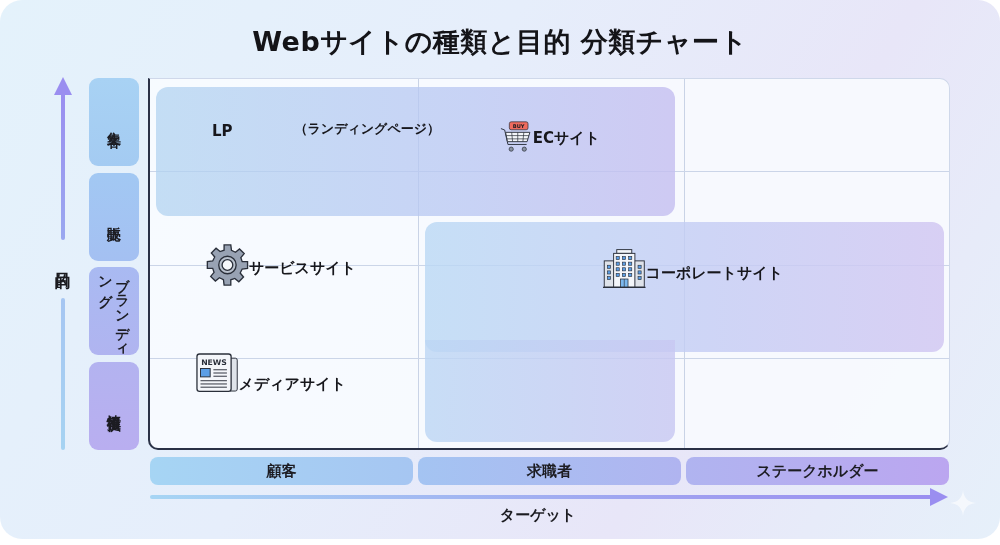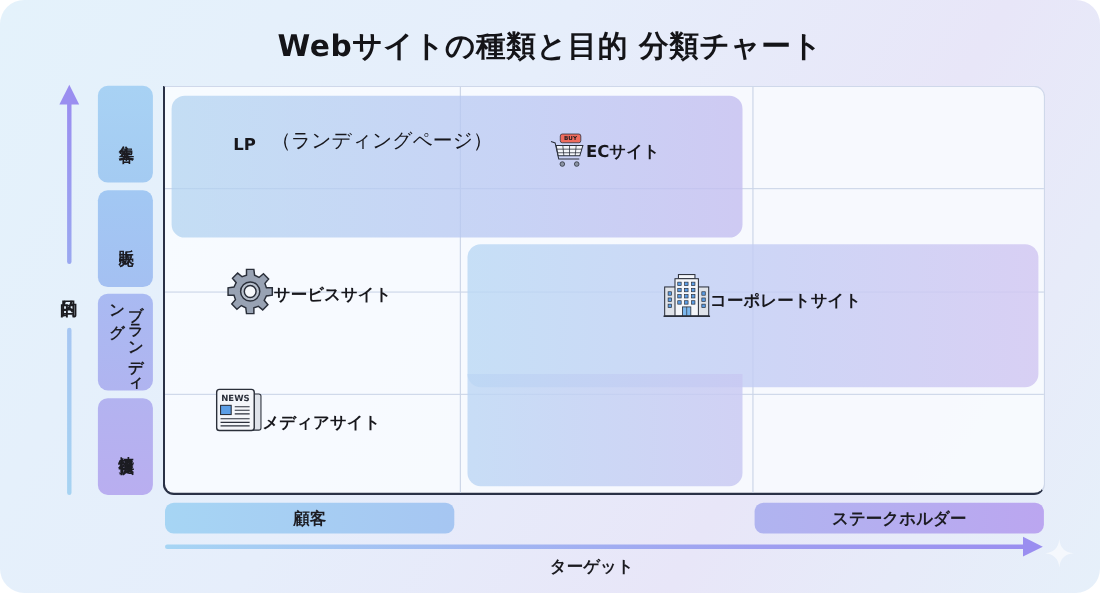--- a/index.html
+++ b/index.html
@@ -55,21 +55,21 @@
     left: 425px; top: 222px; width: 519px; height: 130px;
     background: linear-gradient(90deg, rgba(186,216,244,0.8) 0%, rgba(196,204,244,0.8) 55%, rgba(210,200,242,0.85) 100%);
   }
   .band-recruit {
     left: 425px; top: 340px; width: 250px; height: 102px; border-radius: 0 0 12px 12px;
     background: linear-gradient(90deg, rgba(188,214,244,0.8) 0%, rgba(200,200,242,0.82) 100%);
   }
 
   .item { position: absolute; display: flex; flex-direction: row; align-items: center; text-align: center; }
   .item .lbl { font-size: 15px; font-weight: bold; color: #17171c; line-height: 19px; white-space: nowrap; }
-  .item .sub { font-size: 18px; font-weight: normal; color: #17171c; line-height: 18px; white-space: nowrap; }
+  .item .sub { font-size: 13px; font-weight: bold; color: #17171c; line-height: 18px; white-space: nowrap; margin-left: 48px; }
   .item svg { display: block; }
 
   
   .col-label {
     position: absolute; top: 457px; height: 28px; border-radius: 8px;
     display: flex; align-items: center; justify-content: center;
     font-size: 15px; font-weight: bold; color: #1c1c22;
   }
   .cl0 { left: 150px; width: 263px; background: linear-gradient(90deg, #a6d5f4, #a6c6f2); }
   .cl1 { left: 418px; width: 263px; background: linear-gradient(90deg, #a4c4f2, #b0b4f0); }
@@ -216,20 +216,23 @@
       <line x1="34" y1="49" x2="34" y2="62" stroke="#2a2f3a" stroke-width="1"></line>
       <line x1="0" y1="62.5" x2="68" y2="62.5" stroke="#2a2f3a" stroke-width="2"></line>
     </svg>
     <span class="lbl" style="margin-top: 8px;">コーポレートサイト</span>
   </div>
 
 
   <div class="col-label cl0">
       <span>顧客</span>
     </div>
+  <div class="col-label cl1">
+      <span>求職者</span>
+    </div>
   <div class="col-label cl2">
       <span>ステークホルダー</span>
     </div>
 
   <div class="x-arrow-line"></div>
   <div class="x-arrow-head"></div>
   <div class="x-label">ターゲット</div>
 
   <svg class="sparkle" viewBox="0 0 26 26">
     <path d="M13,0 Q14,12 26,13 Q14,14 13,26 Q12,14 0,13 Q12,12 13,0 Z" fill="#ffffff"></path>

